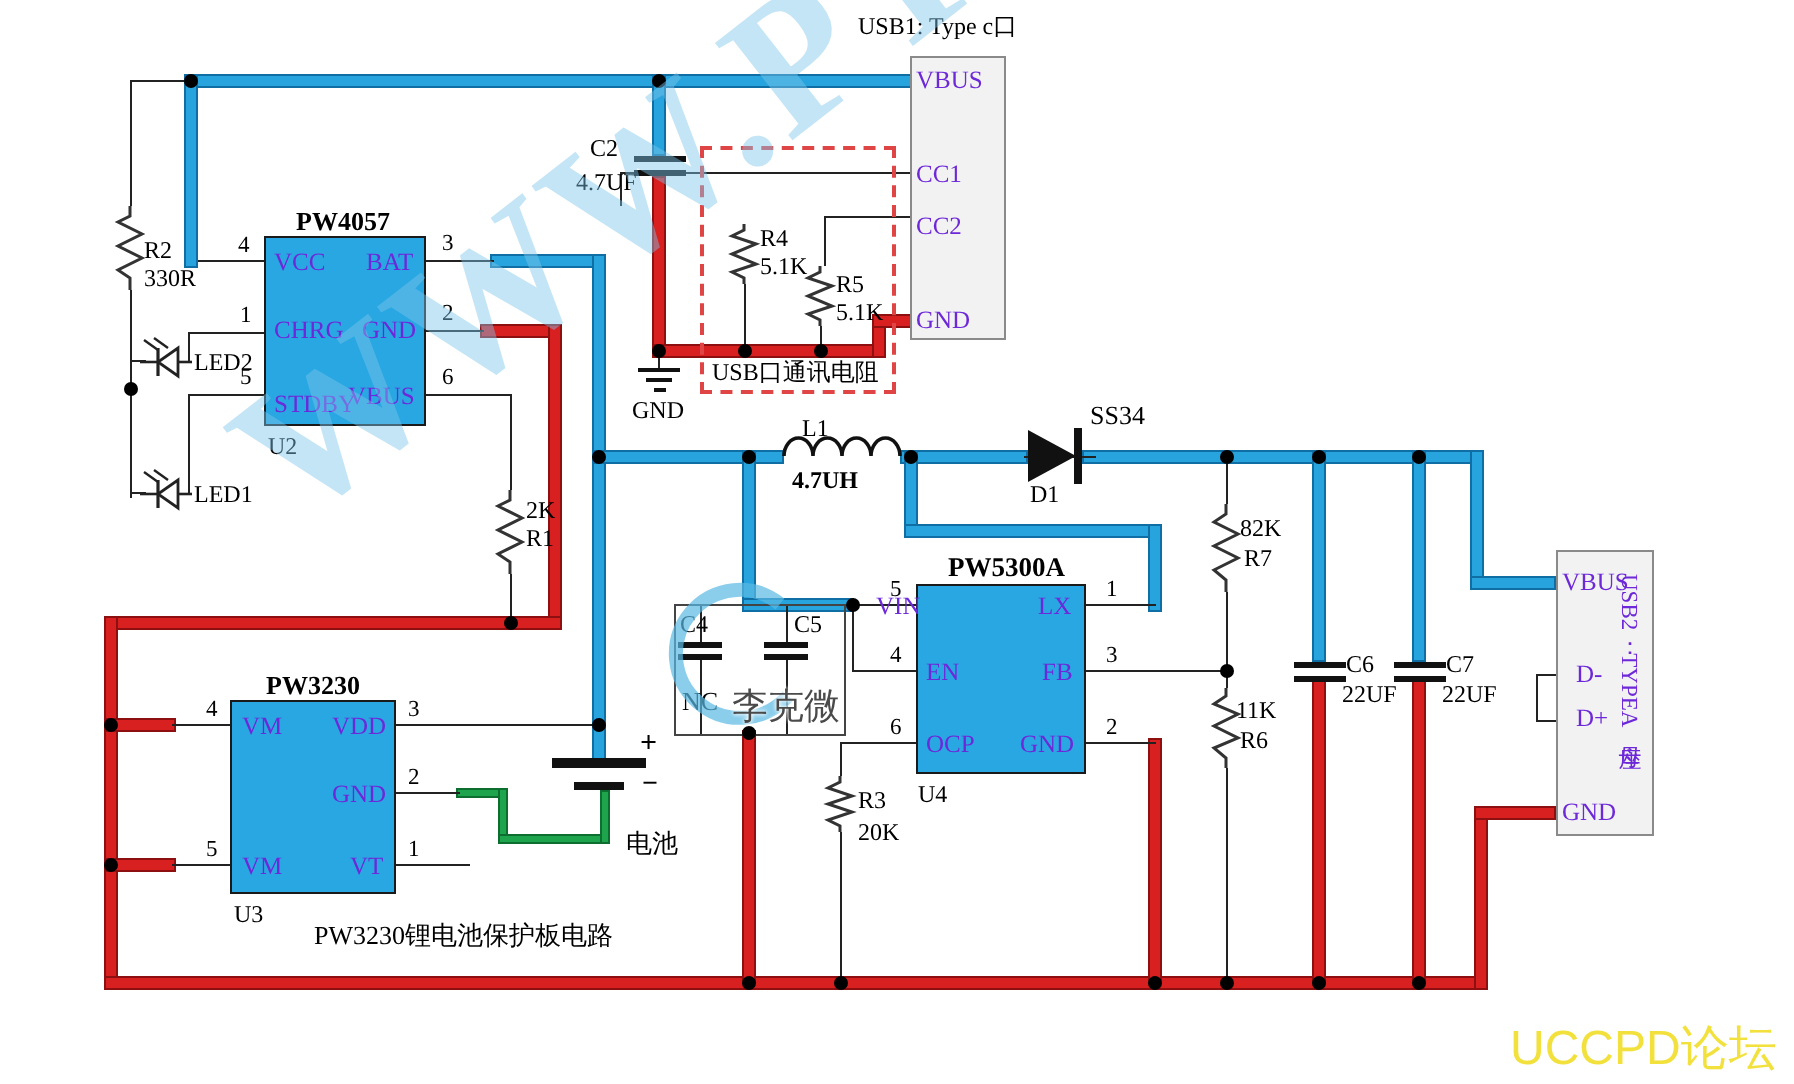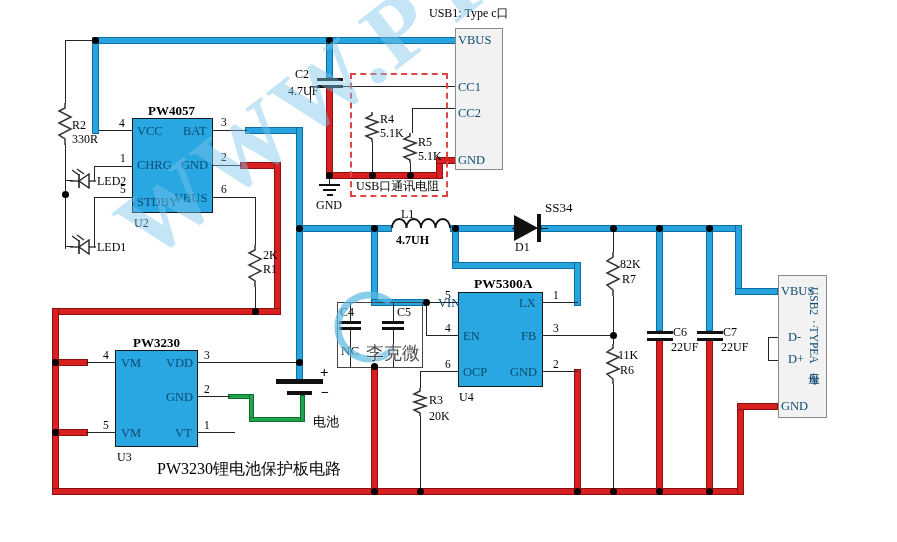--- a/index.html
+++ b/index.html
@@ -9,21 +9,21 @@
   .blue{background:#27a4dd;border:1px solid #0f6fa5}
   .red{background:#d7201f;border:1px solid #8e0f0f}
   .green{background:#1ea44d;border:1px solid #0c6e2f}
   .thin{position:absolute;background:#222}
   .dot{position:absolute;width:7px;height:7px;background:#000;border-radius:50%;z-index:6}
   .lbl{position:absolute;font-size:12px;color:#000;white-space:nowrap;z-index:5}
   .b{font-weight:bold}
   .ic{position:absolute;background:#29a7e2;border:1px solid #1a1a1a;box-sizing:border-box;z-index:3}
   .conn{position:absolute;background:#f2f2f2;border:1px solid #8a8a8a;box-sizing:border-box;z-index:2}
   .cap{position:absolute;background:#111;z-index:4}
-  .pin{position:absolute;font-size:12.5px;color:#0c4a6e;white-space:nowrap;z-index:4}
+  .pin{position:absolute;font-size:12.5px;color:#6d28d9;white-space:nowrap;z-index:4}
   .num{position:absolute;font-size:11.5px;color:#000;white-space:nowrap;z-index:5}
   svg{position:absolute;overflow:visible;z-index:4}
   .wm{position:absolute;z-index:8;pointer-events:none}
 </style>
 </head>
 <body>
 
 <div id="stage">
 
   <div class="wire blue" style="left:92px;top:37px;width:365px;height:7px"></div>
@@ -156,21 +156,21 @@
   <div class="pin" style="left:166px;top:356px">VDD</div>
   <div class="pin" style="left:166px;top:390px">GND</div>
   <div class="pin" style="left:121px;top:426px">VM</div>
   <div class="pin" style="left:175px;top:426px">VT</div>
   <div class="num" style="left:103px;top:349px">4</div>
   <div class="num" style="left:103px;top:419px">5</div>
   <div class="num" style="left:204px;top:349px">3</div>
   <div class="num" style="left:204px;top:383px">2</div>
   <div class="num" style="left:204px;top:419px">1</div>
   <div class="lbl" style="left:117px;top:450px">U3</div>
-  <div class="lbl" style="left:157px;top:459px;font-size:16px">PW3230锂电池保护板电路</div>
+  <div class="lbl" style="left:157px;top:459px;font-size:13px">PW3230锂电池保护板电路</div>
 
   <div class="ic" style="left:458px;top:292px;width:85px;height:95px"></div>
   <div class="lbl b" style="left:474px;top:276px;font-size:13.5px">PW5300A</div>
   <div class="pin" style="left:438px;top:296px">VIN</div>
   <div class="pin" style="left:519px;top:296px">LX</div>
   <div class="pin" style="left:463px;top:329px">EN</div>
   <div class="pin" style="left:521px;top:329px">FB</div>
   <div class="pin" style="left:463px;top:365px">OCP</div>
   <div class="pin" style="left:510px;top:365px">GND</div>
   <div class="num" style="left:445px;top:289px">5</div>
@@ -313,14 +313,15 @@
   <div class="dot" style="left:574px;top:488px"></div>
   <div class="dot" style="left:610px;top:488px"></div>
   <div class="dot" style="left:656px;top:488px"></div>
   <div class="dot" style="left:706px;top:488px"></div>
 
   <div class="wm" style="left:95px;top:195px;transform:rotate(-38deg);transform-origin:0 0;font-size:95px;font-weight:bold;letter-spacing:3px;color:rgba(125,198,235,0.45);white-space:nowrap">WWW.PY</div>
   <svg class="wm" style="left:318px;top:288px" width="100" height="90" viewBox="0 0 100 90">
       <path d="M72,14 A32,32 0 1 0 76,60" fill="none" stroke="rgba(90,185,228,0.7)" stroke-width="7"></path>
     </svg>
   <div class="wm" style="left:366px;top:341px;font-size:18px;color:#4a4a4a;text-shadow:0 0 2px #fff,0 0 2px #fff">李克微</div>
+  <div class="wm" style="left:755px;top:508px;font-size:24px;color:#f2e13c;font-family:'Liberation Sans',sans-serif">UCCPD论坛</div>
 
 </div>
 
 </body></html>

